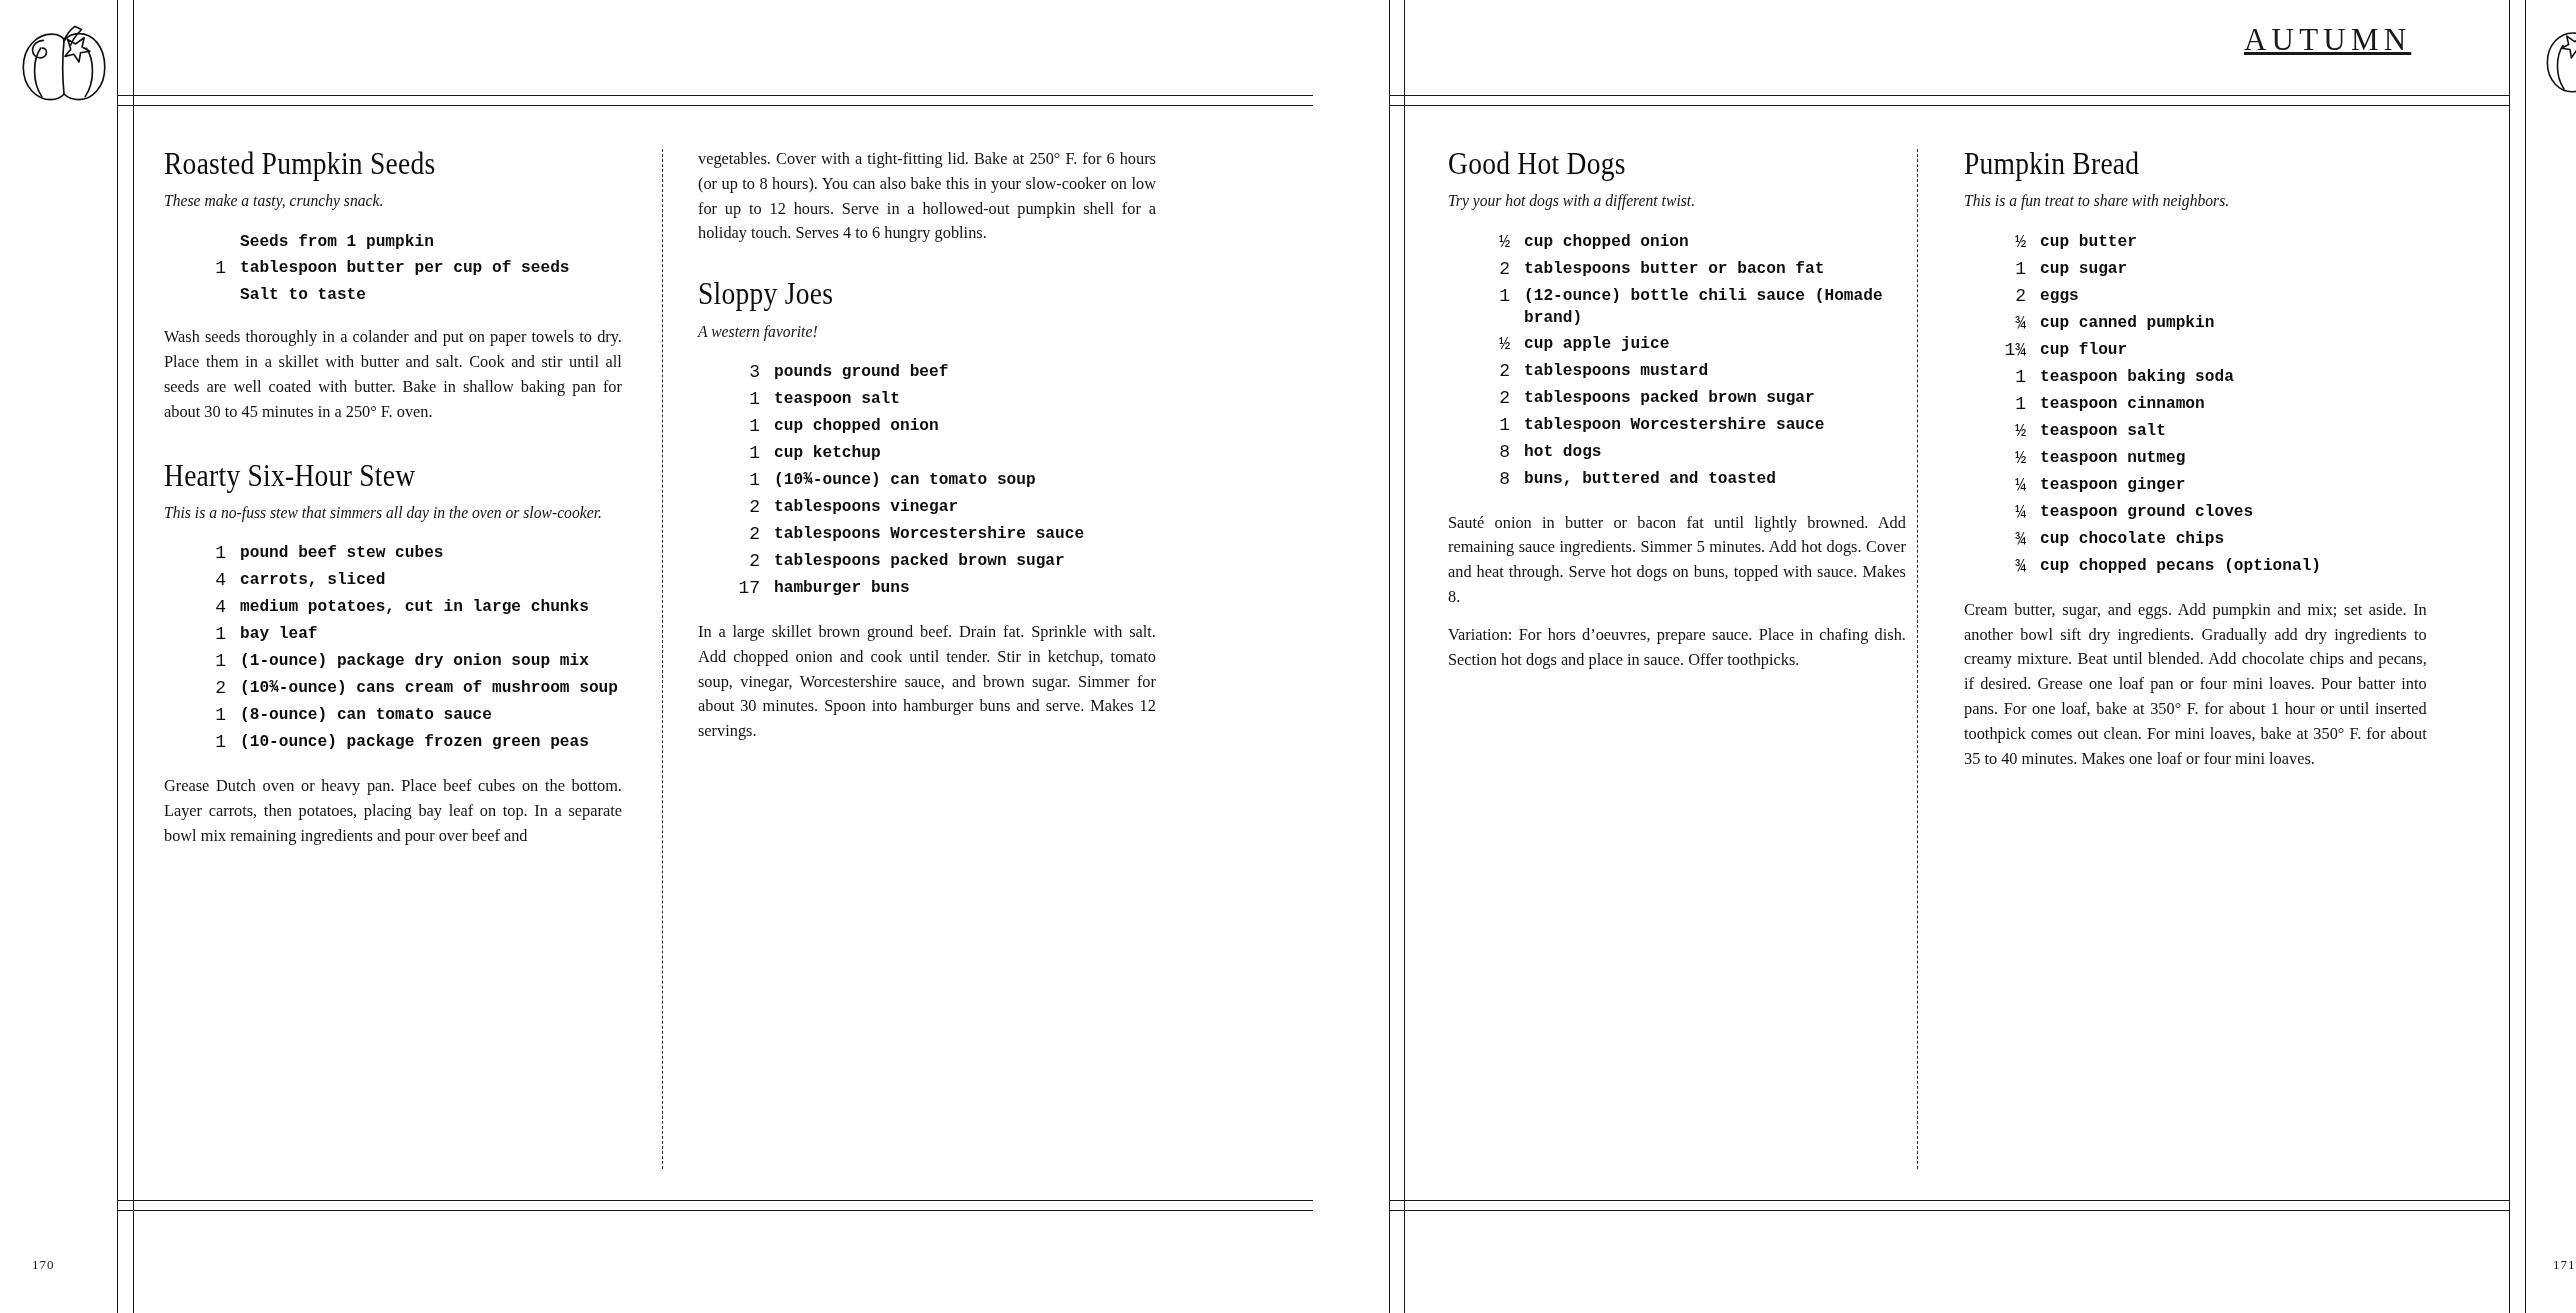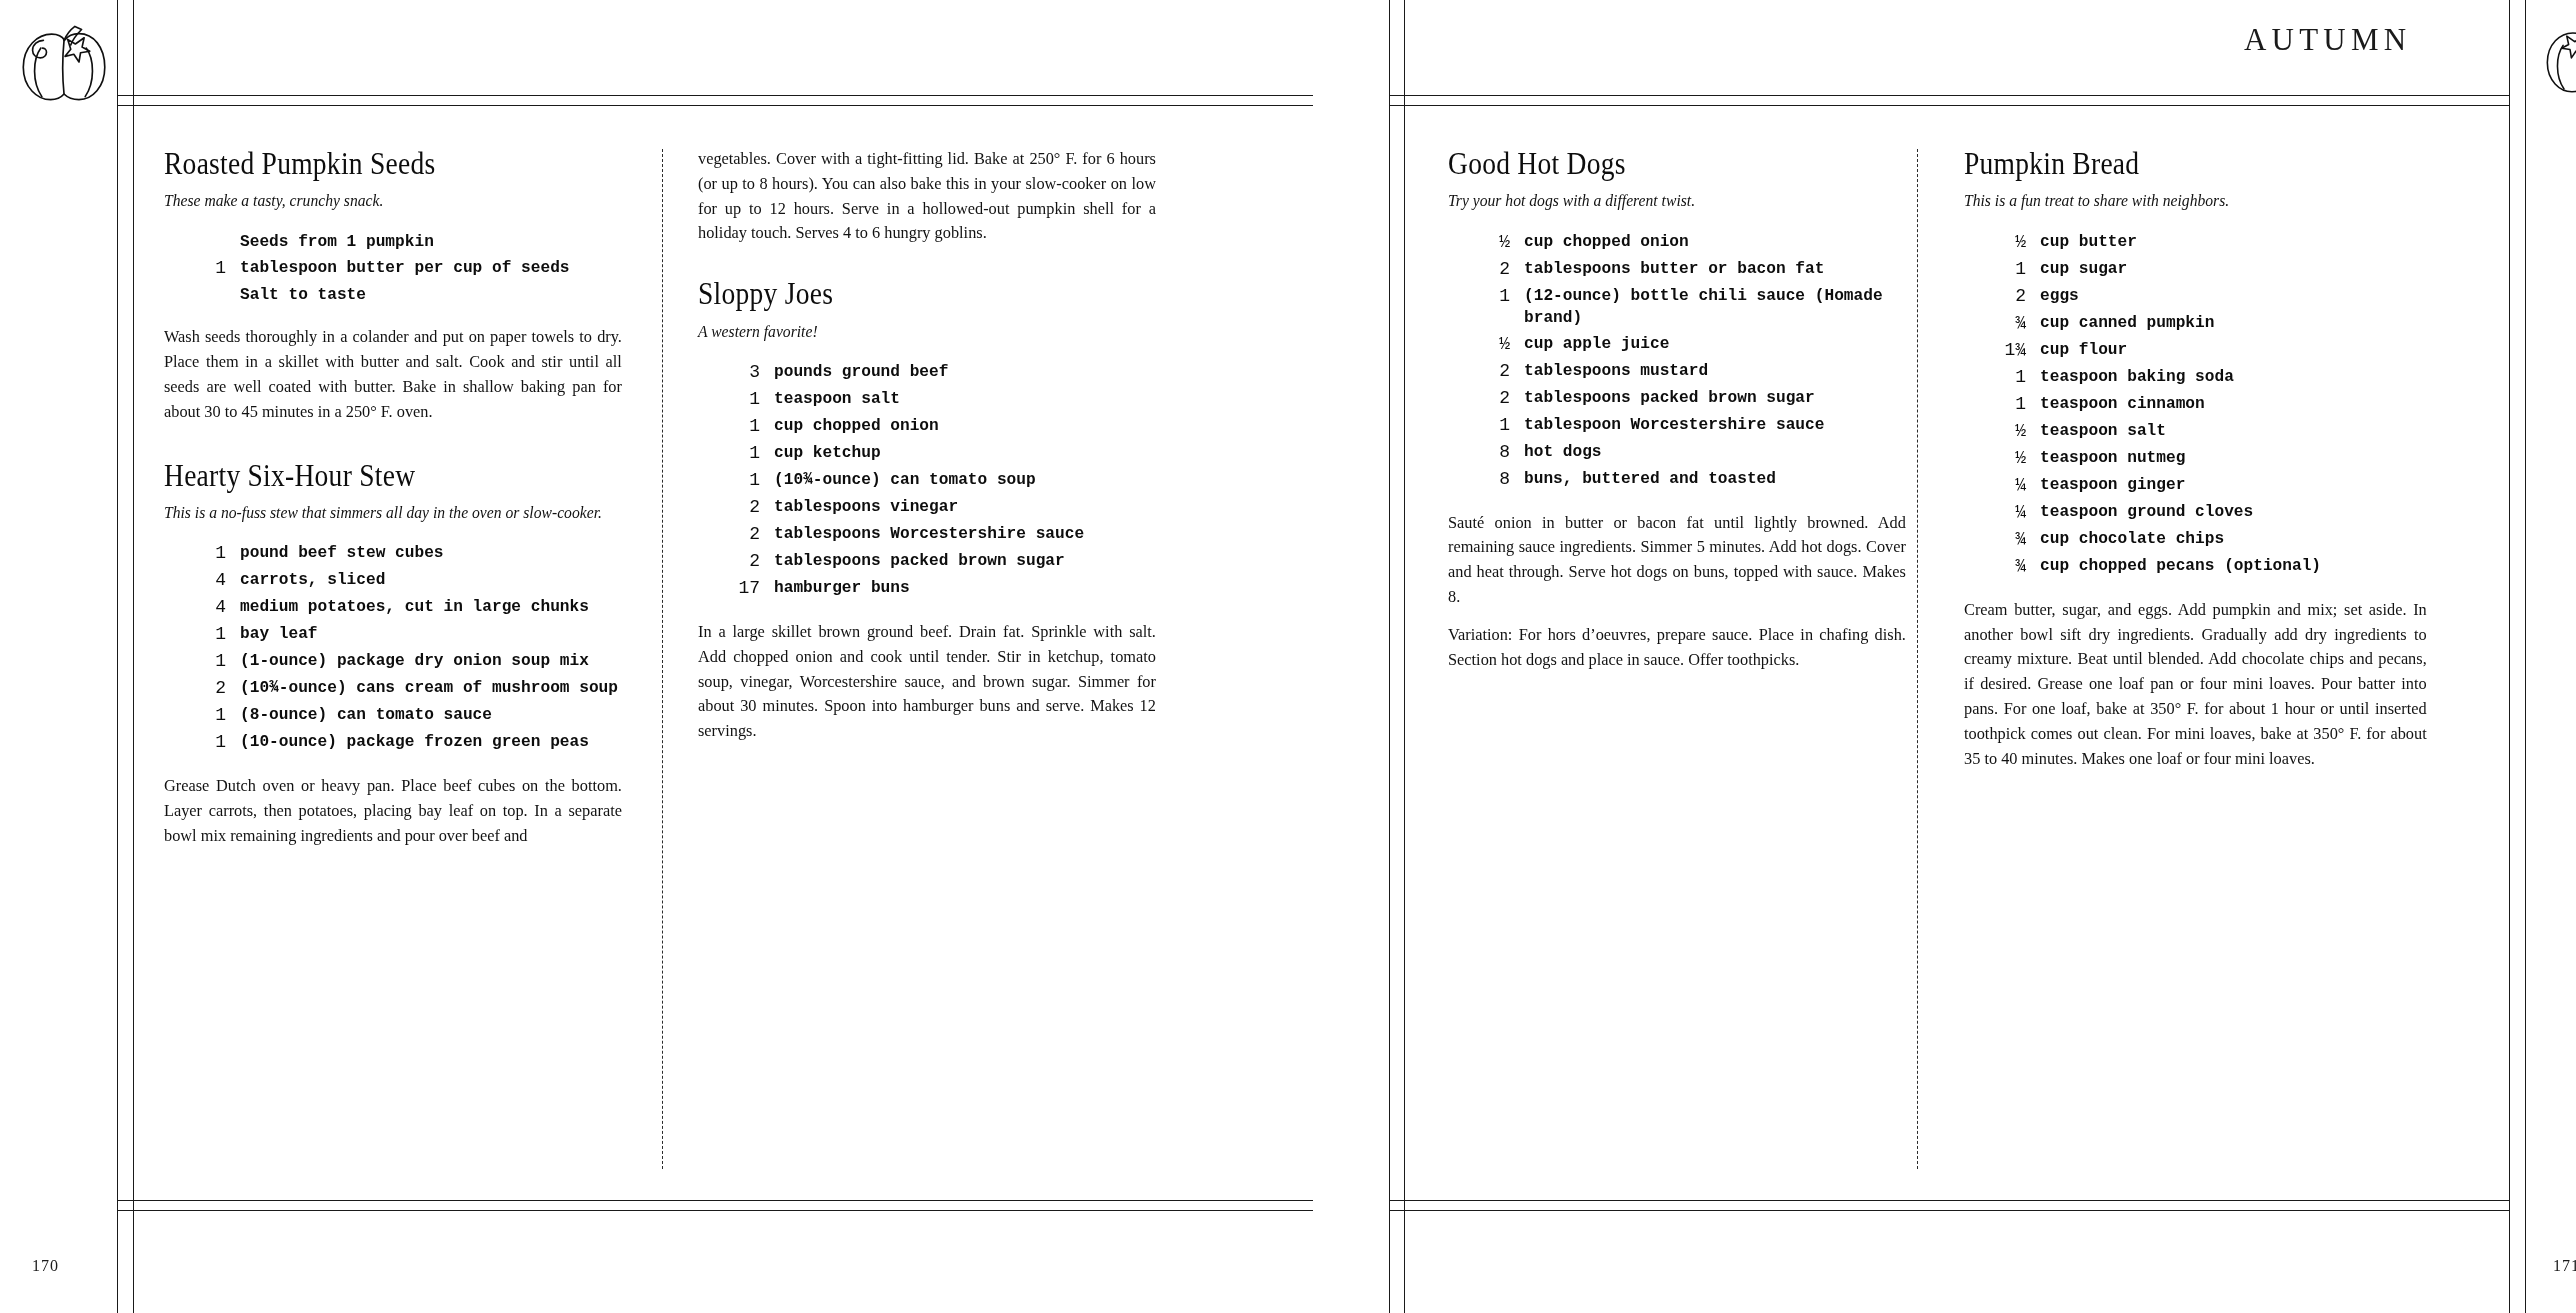--- a/index.html
+++ b/index.html
@@ -126,21 +126,21 @@
     margin-bottom:13.4px;
     hyphens:auto;
     transform:scaleX(0.96);
     transform-origin:left top;
   }
   p.body:last-child { margin-bottom:0; }
 
   
   .folio {
     position:absolute;
-    font-size:16px;
+    font-size:13px;
     letter-spacing:1px;
     color:#1a1a1a;
   }
 </style>
 </head>
 <body>
 
 <div class="spread">
 
   <div class="page page-left">
@@ -284,21 +284,21 @@
   </div>
 
   <div class="page page-right">
 
     <div class="vrule" style="left:75px;"></div>
     <div class="vrule" style="left:90px;"></div>
 
     <div class="vrule" style="left:1195px;"></div>
     <div class="vrule" style="left:1211px;"></div>
 
-    <div class="header-label" style="left:930px; top:21.6px;">AUTUMN</div>
+    <div class="header-label" style="left:930px; top:21.6px;text-decoration:underline;">AUTUMN</div>
 
     <div class="pumpkin" style="left:1225px; top:15.5px; width:88px; height:82px;">
       <svg viewBox="0 0 190 170" width="88" height="82" fill="none" stroke="#101010" stroke-width="3.4" stroke-linecap="round" stroke-linejoin="round">
         <path d="M18 97 C18 57 46 33 73 33 C86 33 94 38 98 45 C104 37 114 32 126 32 C154 32 176 58 176 97 C176 135 152 160 126 160 C112 160 103 155 97 149 C91 156 84 160 71 160 C45 160 18 136 18 97 Z"></path>
         <path d="M52 60 C36 82 35 126 54 154"></path>
         <path d="M140 60 C156 82 157 126 138 154"></path>
         <path d="M97 45 C94 76 94 120 97 149"></path>
         <path d="M97 45 C102 34 110 24 118 18 L131 24 C122 33 114 43 110 54"></path>
         <path d="M137 45 C148 45 158 53 158 64 C158 73 151 79 143 79 C136 79 131 74 131 68 C131 63 135 60 139 60"></path>
         <path d="M92 43 L77 52 L60 40 L64 58 L49 66 L67 69 L70 87 L80 72 L97 76 L86 62 Z"></path>

